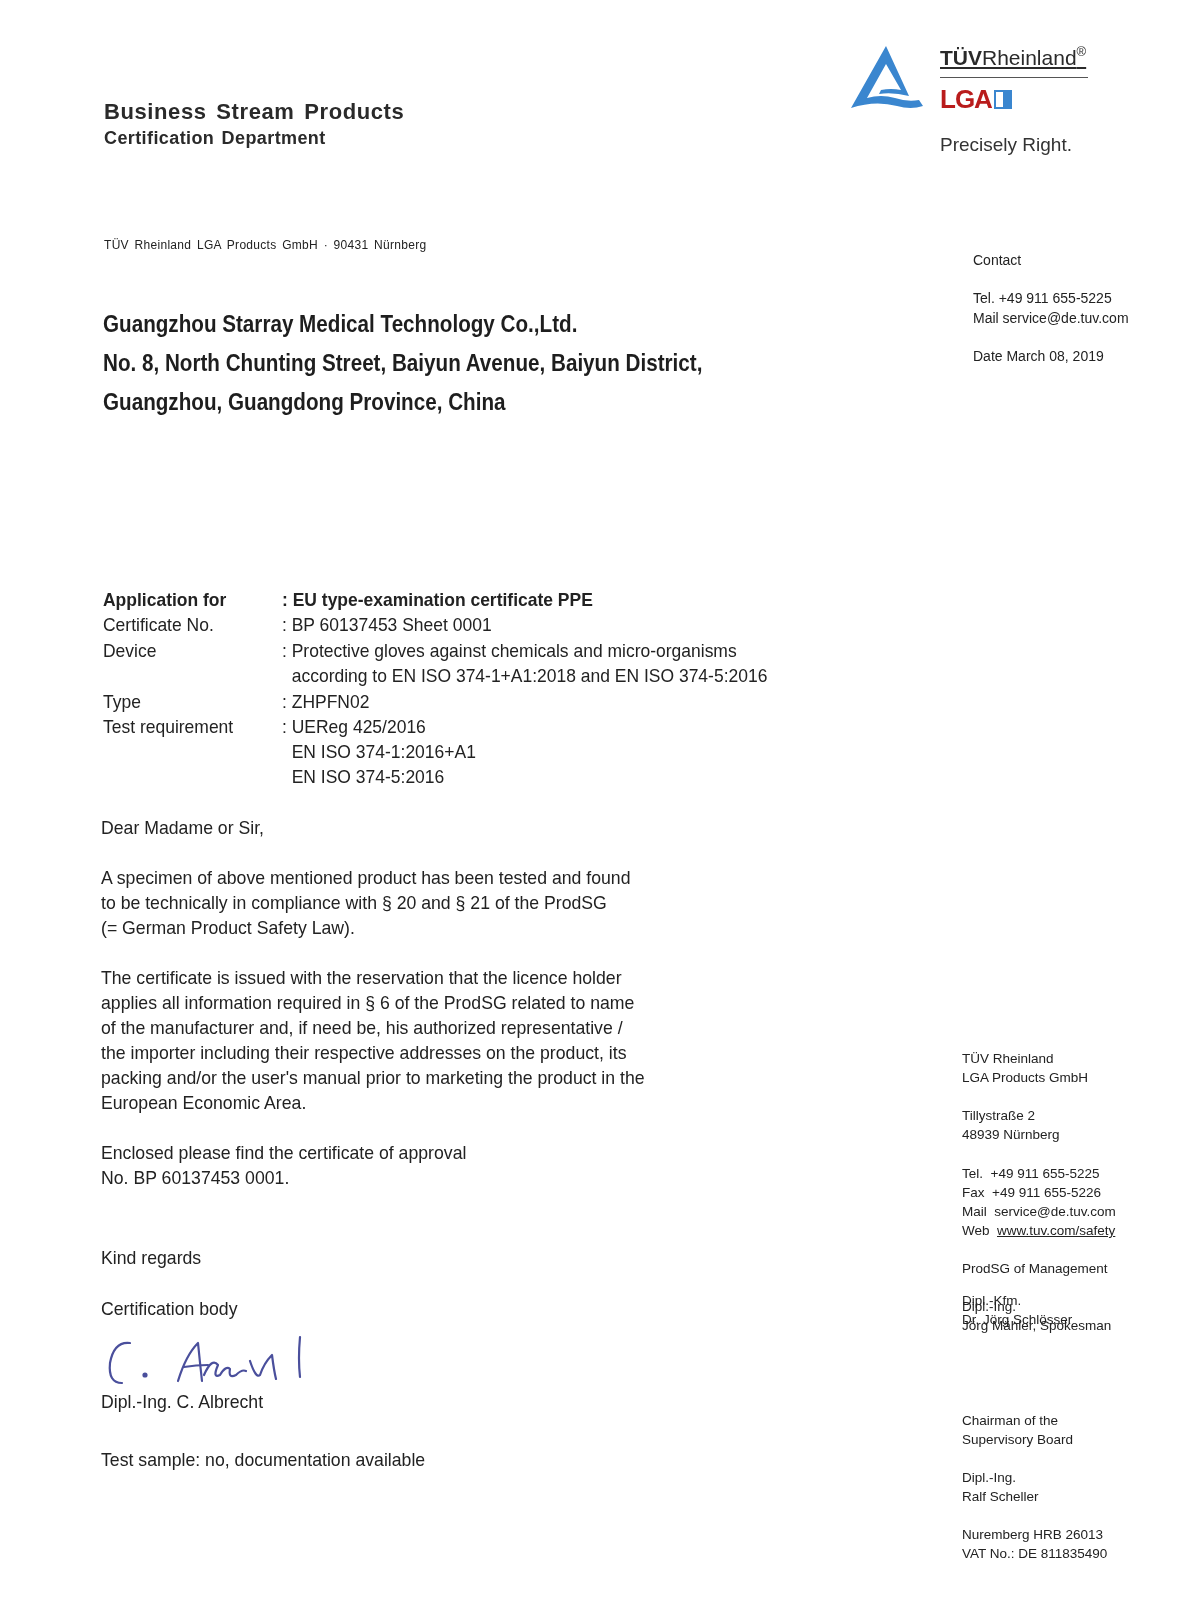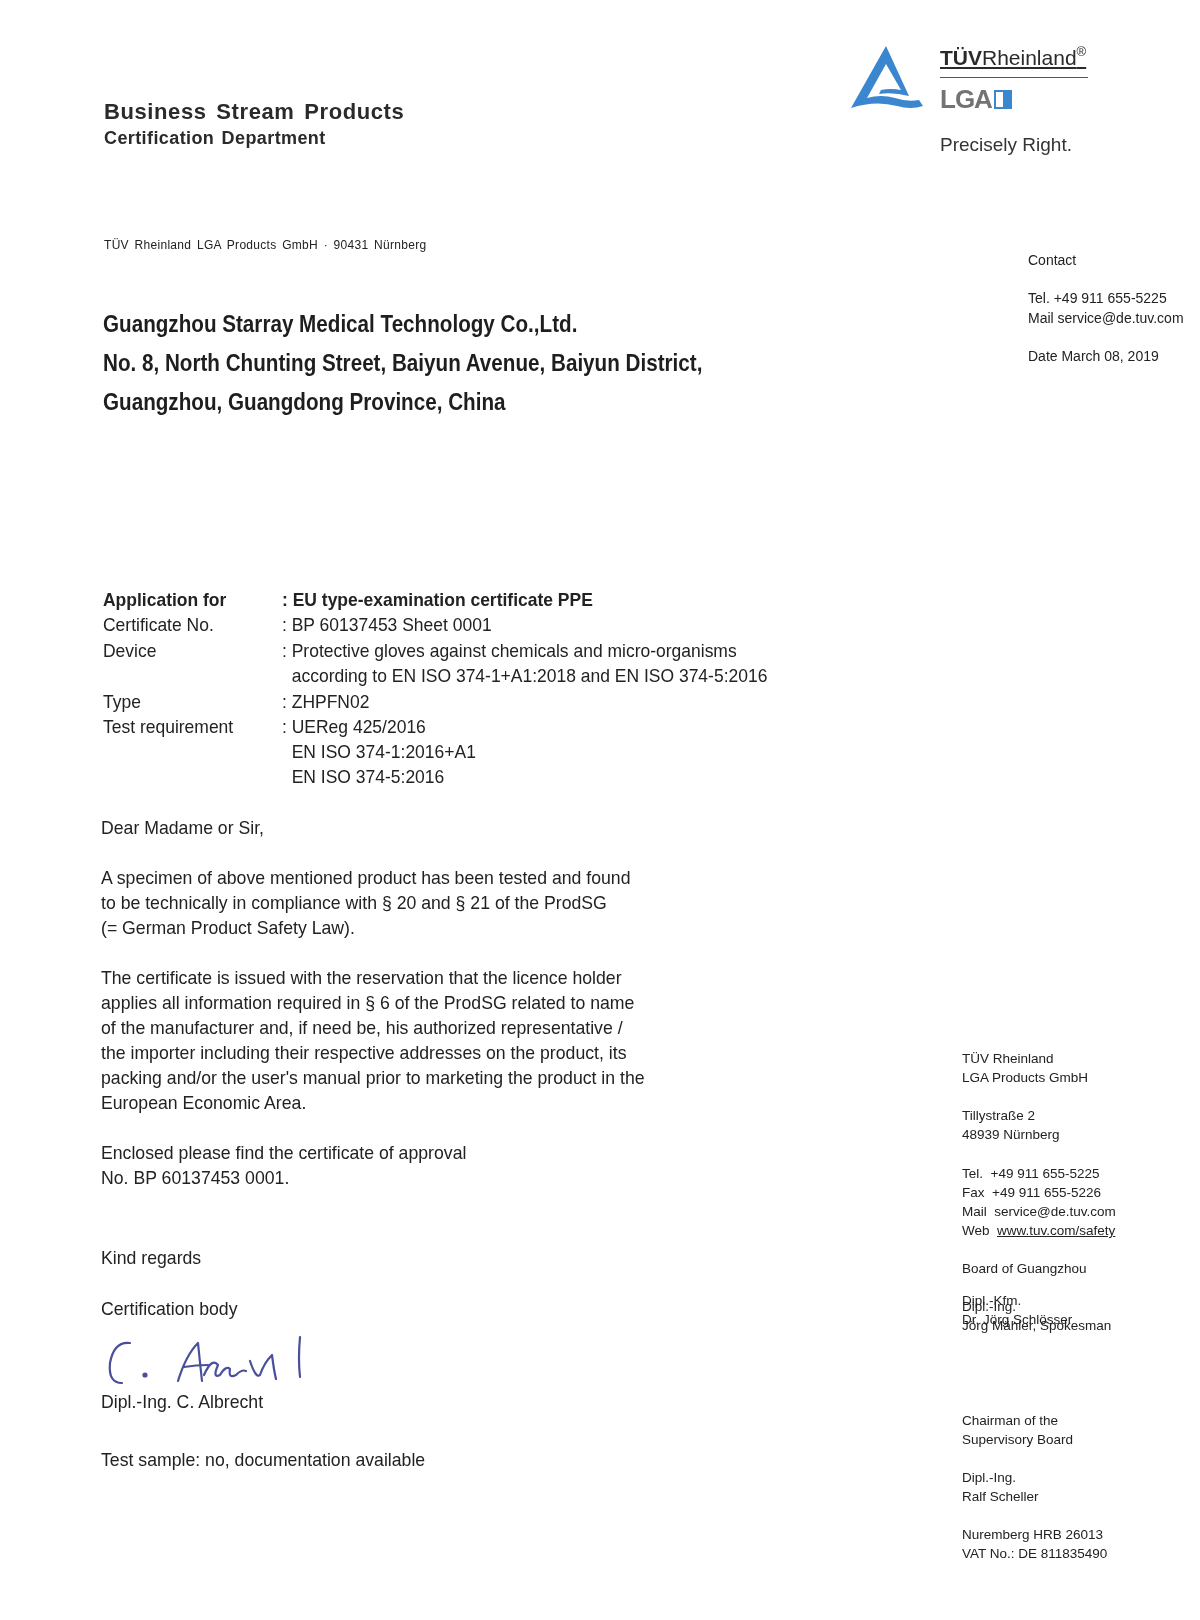--- a/index.html
+++ b/index.html
@@ -10,26 +10,26 @@
     .abs { position: absolute; white-space: nowrap; }
     .dept-title { left: 104px; top: 99px; font-size: 22px; font-weight: bold; color: #2a2a2a; letter-spacing: 0.6px; word-spacing: 3px; }
     .dept-sub { left: 104px; top: 128px; font-size: 18px; font-weight: bold; color: #2a2a2a; letter-spacing: 0.4px; word-spacing: 2px; text-align: right; }
     .sender-line { left: 104px; top: 238px; font-size: 12px; color: #222; letter-spacing: 0.3px; word-spacing: 2px; text-align: right; }
 
     .logo-tri { left: 845px; top: 42px; width: 82px; height: 75px; }
     .logo-tuv { left: 940px; top: 46px; font-size: 21px; color: #2a2a2a; text-decoration: underline; }
     .logo-tuv b { font-weight: bold; }
     .logo-tuv sup { font-size: 13px; vertical-align: top; position: relative; top: -2px; }
     .logo-rule { left: 940px; top: 77px; width: 148px; height: 1px; background: #555; }
-    .logo-lga { left: 940px; top: 84px; font-size: 26px; font-weight: bold; color: #737373; letter-spacing: -1px; }
+    .logo-lga { left: 940px; top: 84px; font-size: 26px; font-weight: bold; color: #b91c1c; letter-spacing: -1px; }
     .logo-lga .box { display: inline-block; width: 18px; height: 19px; border: 2px solid #3a86cf; box-sizing: border-box; vertical-align: -1px; margin-left: 2px; position: relative; }
     .logo-lga .box::after { content: ""; position: absolute; right: 0; top: 0; width: 7px; height: 15px; background: #3a86cf; }
     .logo-slogan { left: 940px; top: 134px; font-size: 19px; color: #333; text-align: right; }
 
-    .contact { left: 1028px; font-size: 14px; color: #222; }
+    .contact { left: 973px; font-size: 14px; color: #222; }
 
     .recipient { left: 103px; font-size: 24px; font-weight: bold; color: #1e1e1e; transform: scaleX(0.86); transform-origin: left top; }
 
     .field-label { left: 103px; font-size: 19px; color: #222; transform: scaleX(0.92); transform-origin: left top; }
     .field-value { left: 282px; font-size: 19px; color: #222; transform: scaleX(0.92); transform-origin: left top; }
     .bold { font-weight: bold; }
 
     .body-text { left: 101px; font-size: 19px; line-height: 25px; color: #222; white-space: pre; transform: scaleX(0.93); transform-origin: left top; }
 
     .sidebar { left: 962px; font-size: 13.5px; line-height: 18.5px; color: #222; white-space: pre; }
@@ -106,21 +106,21 @@
 <div class="abs body-text" style="top:1447px">Test sample: no, documentation available</div>
 
 <div class="abs sidebar" style="top:1050px">TÜV Rheinland
 LGA Products GmbH</div>
 <div class="abs sidebar" style="top:1107px">Tillystraße 2
 48939 Nürnberg</div>
 <div class="abs sidebar" style="top:1165px">Tel.  +49 911 655-5225</div>
 <div class="abs sidebar" style="top:1184px">Fax  +49 911 655-5226</div>
 <div class="abs sidebar" style="top:1203px">Mail  service@de.tuv.com</div>
 <div class="abs sidebar" style="top:1222px"><span>Web  </span><a>www.tuv.com/safety</a></div>
-<div class="abs sidebar" style="top:1260px">Board of Guangzhou</div>
+<div class="abs sidebar" style="top:1260px">ProdSG of Management</div>
 <div class="abs sidebar" style="top:1298px">Dipl.-Ing.
 Jörg Mähler, Spokesman</div>
 <div class="abs sidebar" style="top:1292px">Dipl.-Kfm.
 Dr. Jörg Schlösser</div>
 <div class="abs sidebar" style="top:1412px">Chairman of the
 Supervisory Board</div>
 <div class="abs sidebar" style="top:1469px">Dipl.-Ing.
 Ralf Scheller</div>
 <div class="abs sidebar" style="top:1526px">Nuremberg HRB 26013
 VAT No.: DE 811835490</div>

